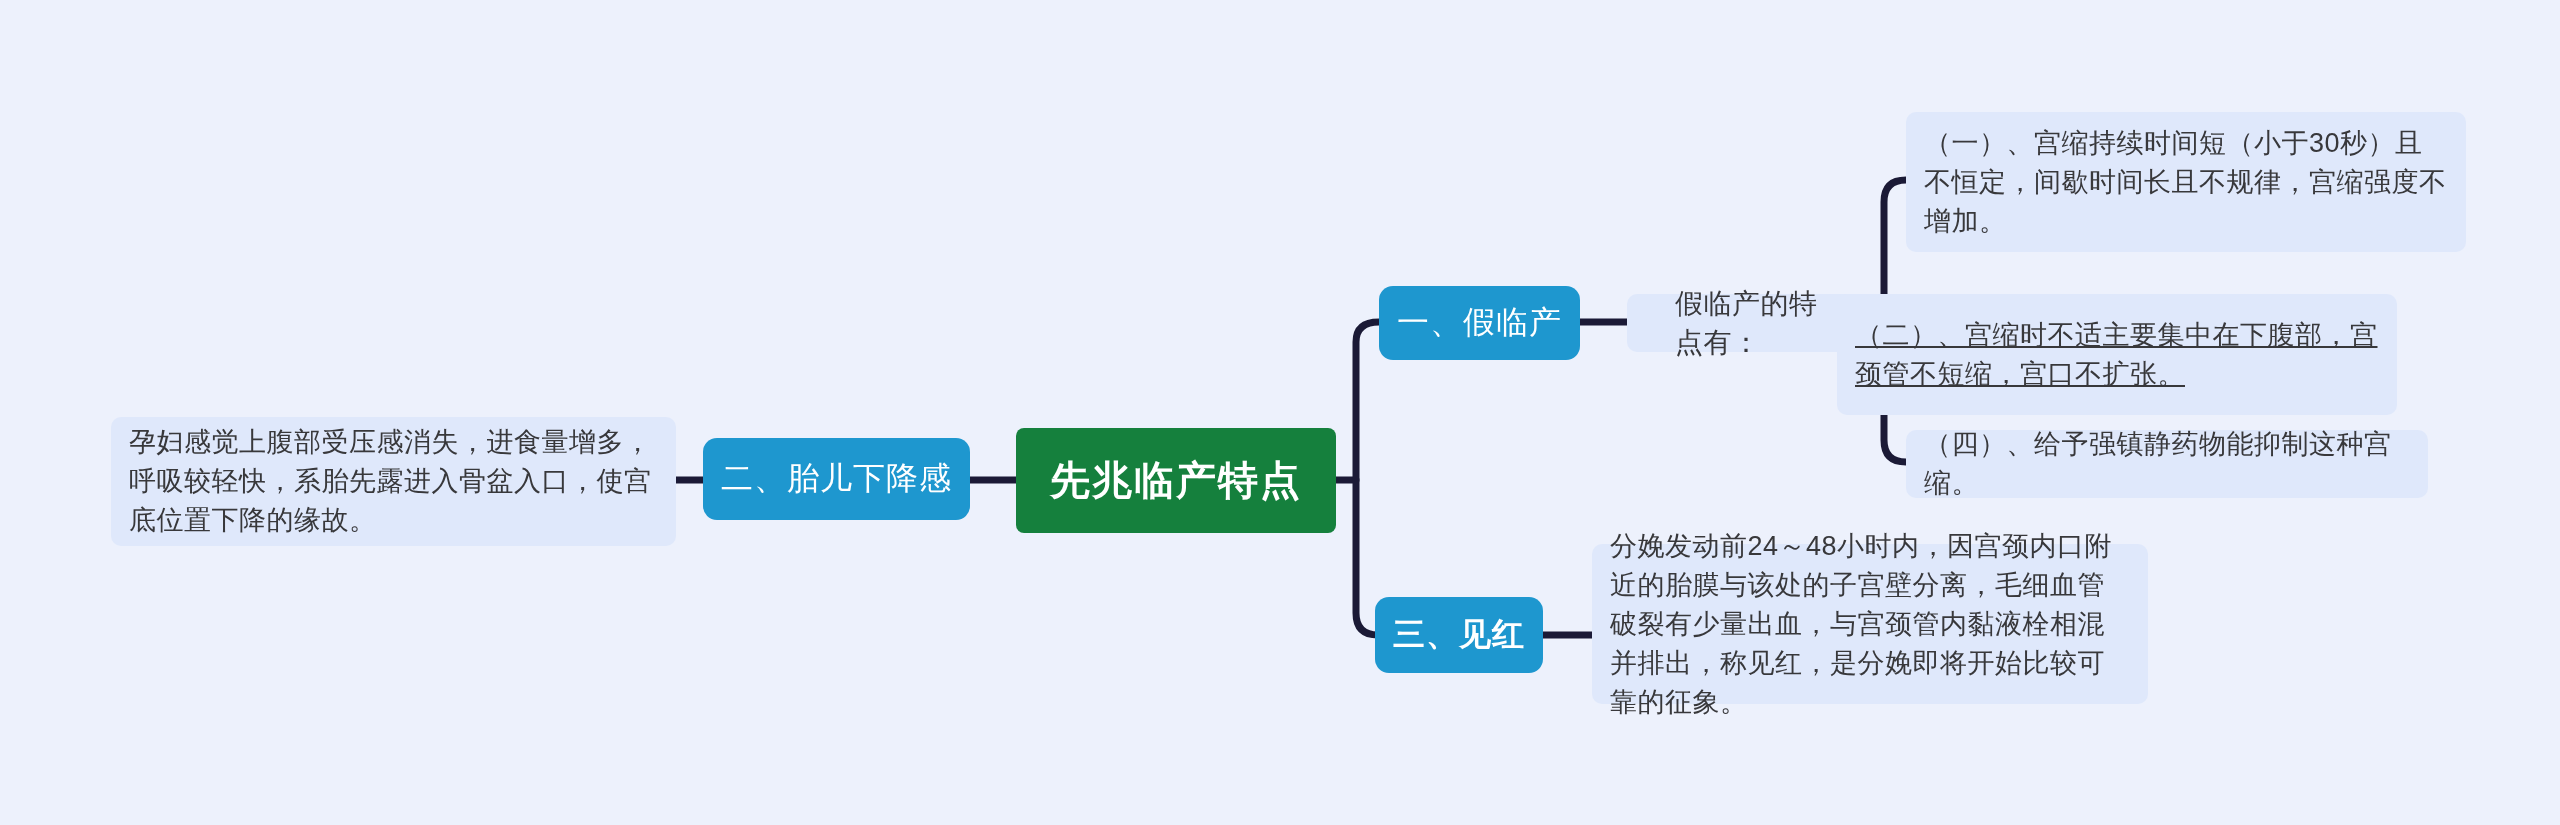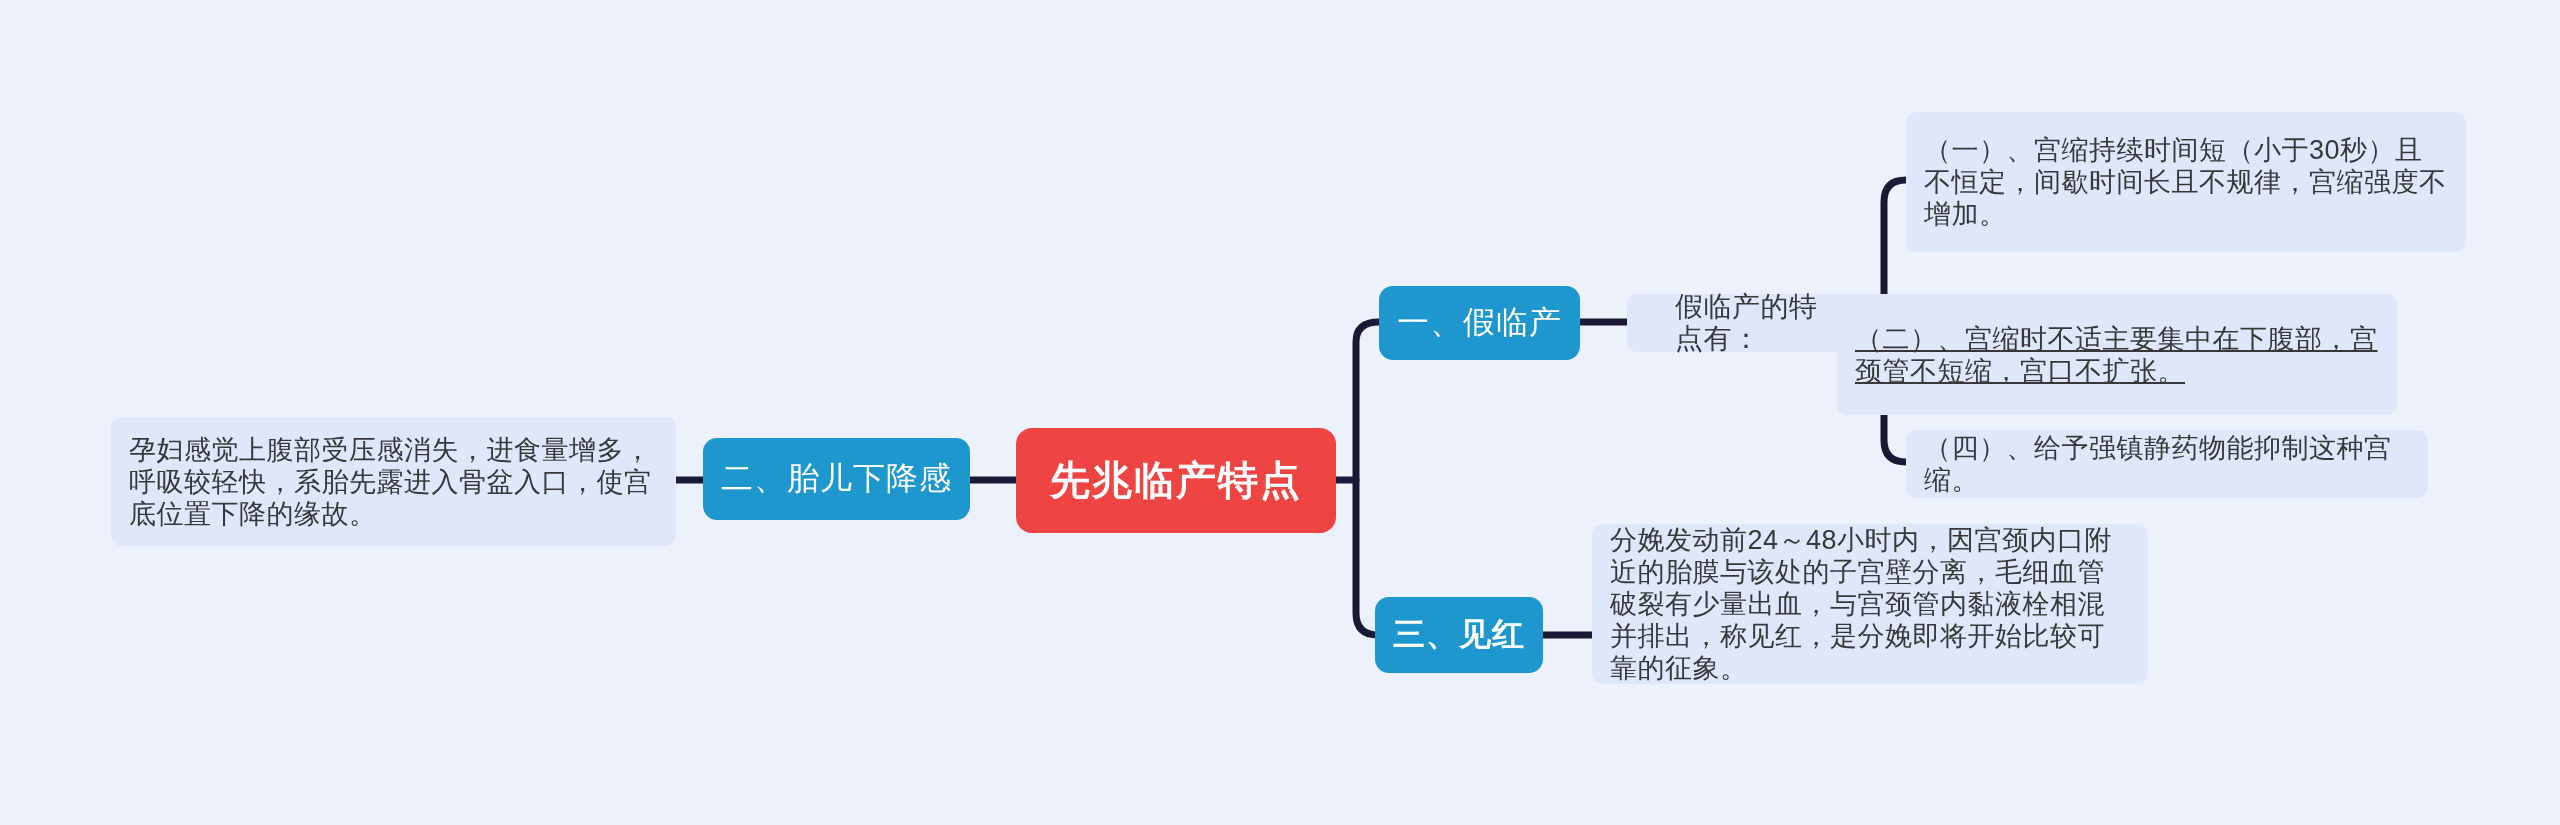--- a/index.html
+++ b/index.html
@@ -32,38 +32,38 @@
     position: absolute;
     box-sizing: border-box;
     display: flex;
     align-items: center;
   }
   .node-light {
     background: #dfe8fb;
     border-radius: 10px;
     color: #38383b;
     font-size: 27px;
-    line-height: 32px;
+    line-height: 39px;
     padding: 12px 18px;
     text-align: left;
     letter-spacing: 0.5px;
   }
   .node-blue {
     background: #1e97cf;
     border-radius: 14px;
     color: #ffffff;
     justify-content: center;
     text-align: center;
     font-size: 32px;
     font-weight: 500;
     letter-spacing: 1px;
   }
   .node-root {
-    background: #ef4444;
-    border-radius: 16px;
+    background: #15803d;
+    border-radius: 8px;
     color: #ffffff;
     justify-content: center;
     text-align: center;
     font-size: 40px;
     font-weight: 700;
     letter-spacing: 2px;
   }
   .node-label {
     justify-content: center;
     text-align: left;
@@ -73,21 +73,21 @@
   
   .pos-left-note      { left: 111px;  top: 417px; width: 565px; height: 129px; }
   .pos-fetal          { left: 703px;  top: 438px; width: 267px; height: 82px;  }
   .pos-root           { left: 1016px; top: 428px; width: 320px; height: 105px; }
   .pos-false-labor    { left: 1379px; top: 286px; width: 201px; height: 74px;  }
   .pos-false-note     { left: 1627px; top: 294px; width: 235px; height: 58px;  }
   .pos-feature-1      { left: 1906px; top: 112px; width: 560px; height: 140px; }
   .pos-feature-2      { left: 1837px; top: 294px; width: 560px; height: 121px; text-decoration: underline; }
   .pos-feature-3      { left: 1906px; top: 430px; width: 522px; height: 68px;  }
   .pos-bloody-show    { left: 1375px; top: 597px; width: 168px; height: 76px; font-weight: bold;  }
-  .pos-bloody-note    { left: 1592px; top: 524px; width: 556px; height: 160px; }
+  .pos-bloody-note    { left: 1592px; top: 544px; width: 556px; height: 160px; }
 </style>
 </head>
 <body>
 
 <div class="canvas">
 
   <svg class="wires" viewBox="0 0 2560 825">
 
     <path d="M654 480 L703 480"></path>
 

